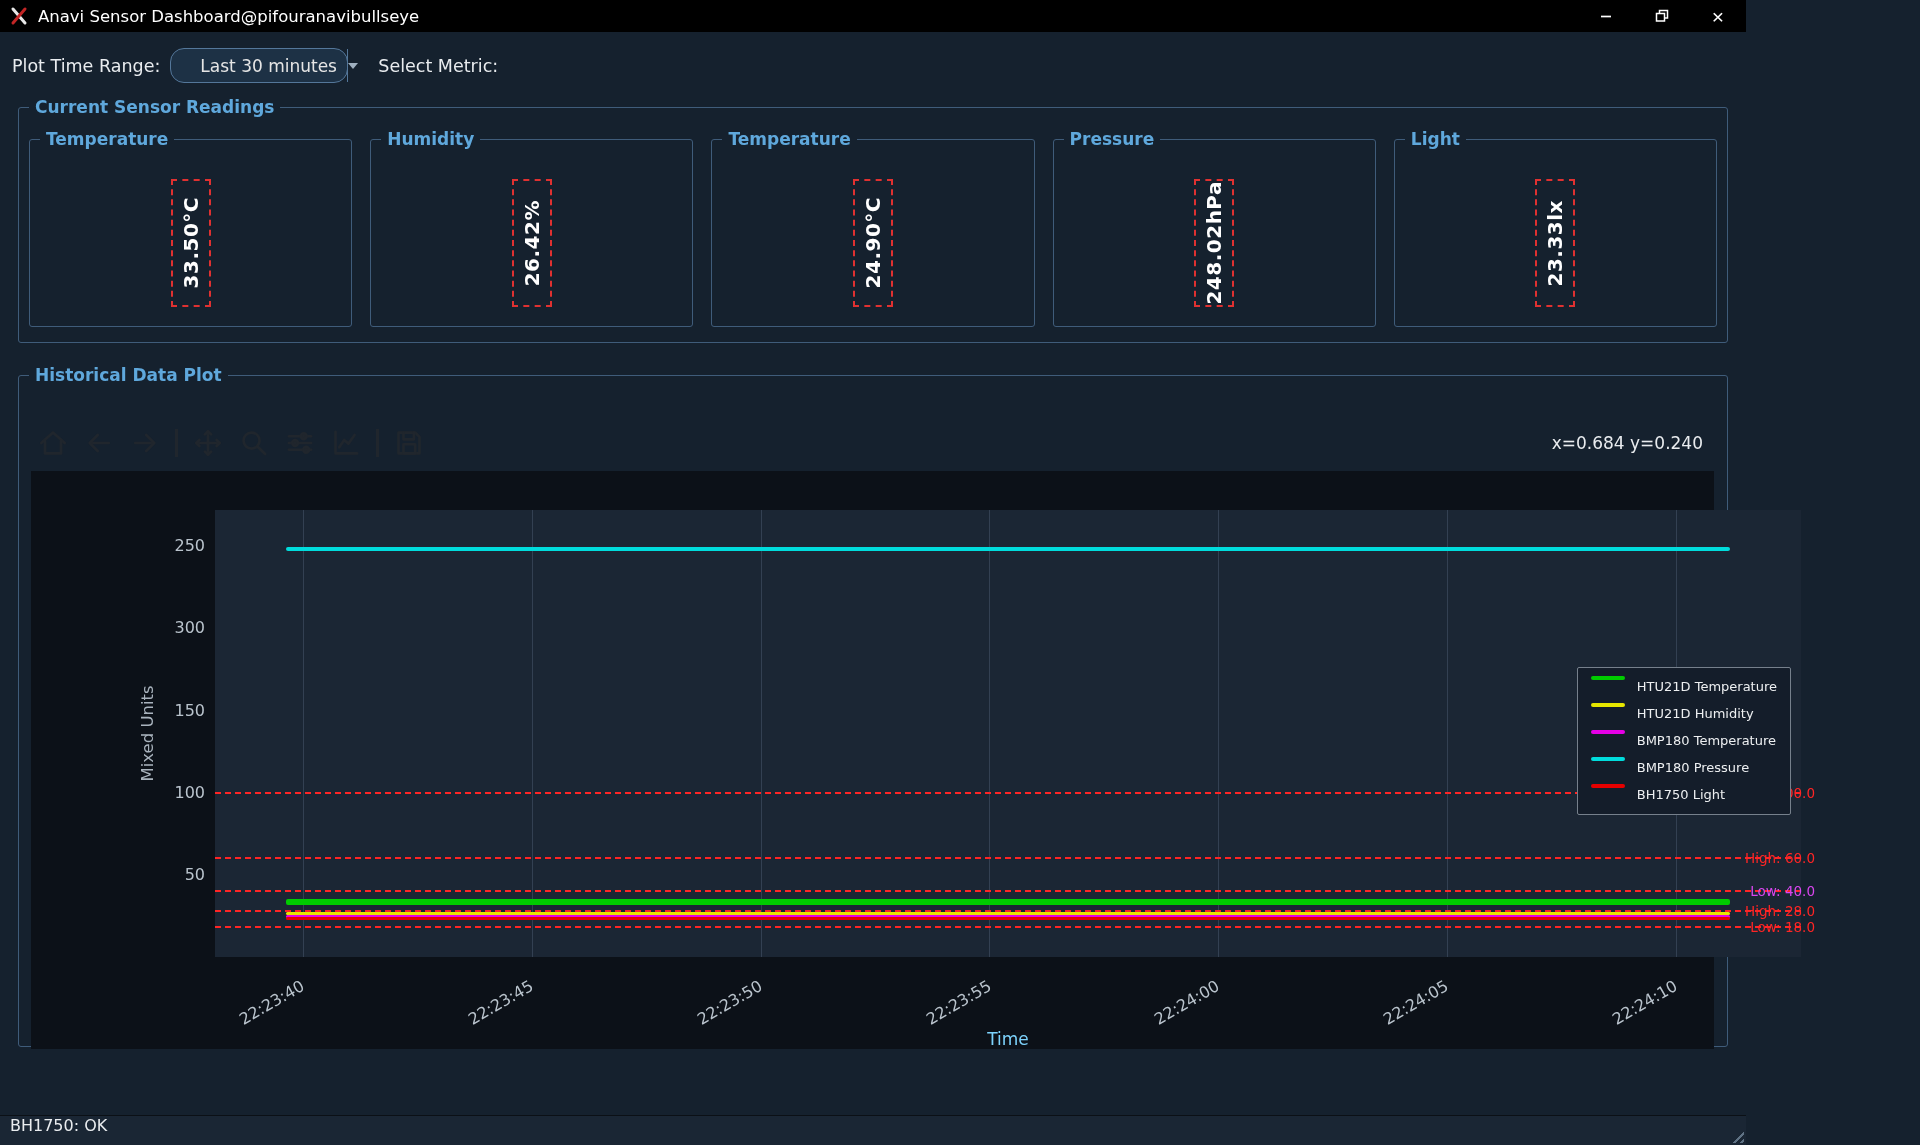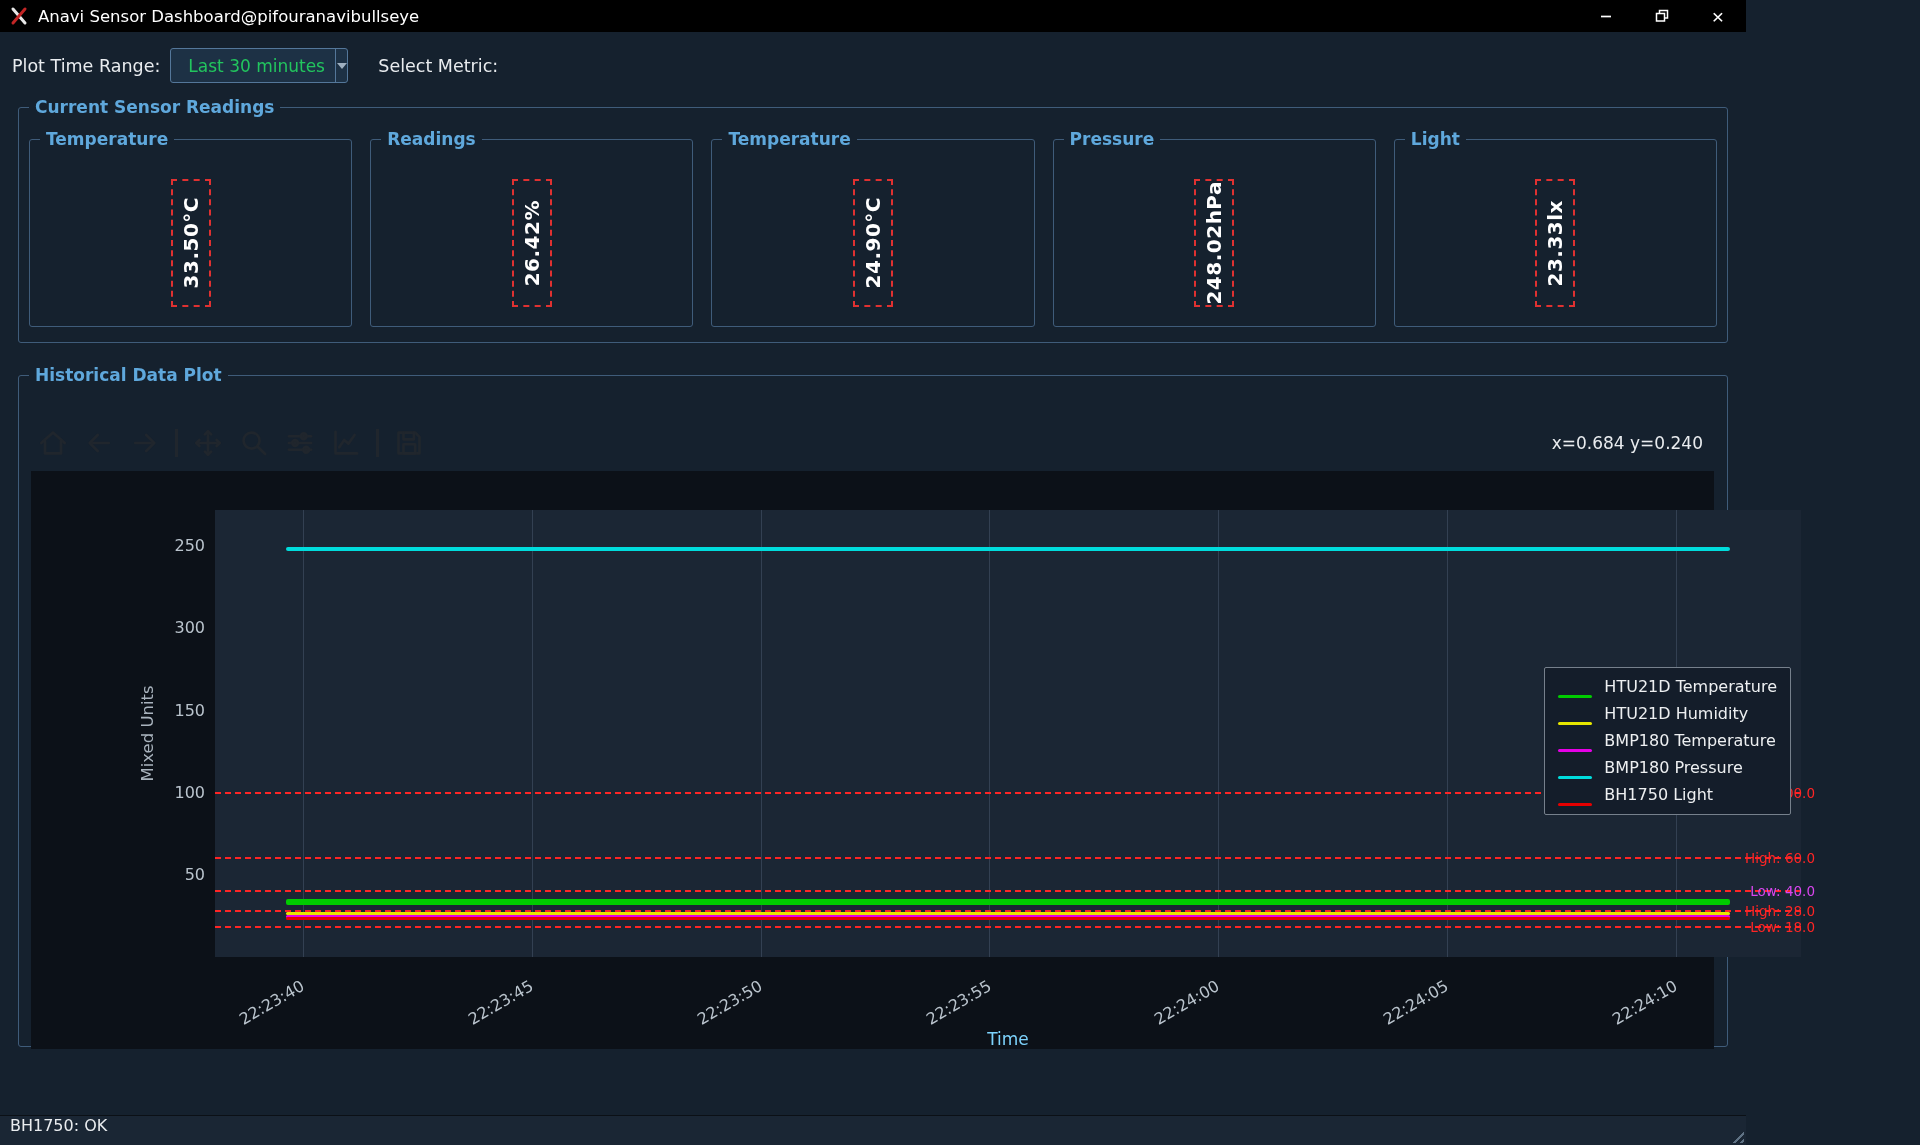--- a/index.html
+++ b/index.html
@@ -21,21 +21,21 @@
     border-bottom:1px solid #3f5368;background:#15212e}
   .tab{padding:9px 17px 10px;font-size:16.5px;font-weight:bold;color:#e9ecef;
     background:#202d3b;border:1px solid #3f5368;border-bottom:none;
     border-radius:3px 3px 0 0;cursor:default;white-space:nowrap}
   .tab.active{background:#15212e;color:#4fa8e8;margin-bottom:-1px;padding-bottom:11px}
 
   
   .filters{display:flex;align-items:center;margin:16px 0 0 12px;gap:0}
   .filters label{font-size:17.5px;margin-right:10px}
   .combo{display:flex;align-items:center;height:35px;background:#1d3145;
-    border:1px solid #54779a;border-radius:3px;padding-left:17px;font-size:17px;color:#22c55e}
+    border:1px solid #54779a;border-radius:14px;padding-left:29px;font-size:17px;color:#e5e5e5}
   .combo .val{flex:1;padding-right:10px;white-space:nowrap}
   .combo .arrow-box{width:28px;align-self:stretch;border-left:1px solid #54779a;
     display:flex;align-items:center;justify-content:center}
   .tri-down{width:0;height:0;border-left:5px solid transparent;border-right:5px solid transparent;
     border-top:6px solid #9fb0c0}
   .combo.time{width:178px;margin-right:30px}
   .combo.metric{width:258px}
 
   
   fieldset.gbox{border:1px solid #3f5c7a;border-radius:3px;min-inline-size:0;padding:0}
@@ -70,21 +70,21 @@
   .xtick{position:absolute;color:#bac4cd;font-size:16px;white-space:nowrap;
     transform:rotate(-30deg);transform-origin:100% 50%}
   .ylabel-wrap{position:absolute;left:-80px;top:0;height:100%;width:24px;
     display:flex;align-items:center;justify-content:center}
   .ylabel-wrap span{transform:rotate(-90deg);white-space:nowrap;color:#a9b3bd;font-size:16.5px}
   .xlabel{position:absolute;top:calc(100% + 72px);width:100%;text-align:center;
     color:#7dd3fc;font-size:17px}
   .legend{position:absolute;top:157px;right:10px;z-index:5;background:#141d2a;
     border:1px solid #76808c;border-radius:2px;padding:8px 13px;
     display:flex;flex-direction:column;gap:5px}
-  .legend-row{display:flex;align-items:flex-end;gap:12px;font-size:16px;color:#edeff1;line-height:22px}
+  .legend-row{display:flex;align-items:flex-start;gap:12px;font-size:13px;color:#edeff1;line-height:22px}
   .legend-swatch{width:34px;height:3.5px;border-radius:2px;flex:none}
 
   
   .statusbar{position:absolute;left:0;right:0;bottom:0;height:30px;background:#1a2634;
     border-top:1px solid #0b1016;display:flex;align-items:flex-start;padding-left:10px;font-size:16px}
   .grip{position:absolute;right:2px;bottom:2px;width:15px;height:15px;
     background:repeating-linear-gradient(135deg,transparent 0 3px,#5f7284 3px 5px);
     clip-path:polygon(100% 0,100% 100%,0 100%)}
 </style>
 </head>
@@ -133,21 +133,21 @@
   <fieldset class="gbox readings-box">
     <legend>Current Sensor Readings</legend>
     <div class="cards" id="cards">
         <fieldset class="gbox card">
           <legend>Temperature</legend>
           <div class="vbox">
             <span class="vtext">33.50°C</span>
           </div>
         </fieldset>
         <fieldset class="gbox card">
-          <legend>Readings</legend>
+          <legend>Humidity</legend>
           <div class="vbox">
             <span class="vtext">26.42%</span>
           </div>
         </fieldset>
         <fieldset class="gbox card">
           <legend>Temperature</legend>
           <div class="vbox">
             <span class="vtext">24.90°C</span>
           </div>
         </fieldset>

